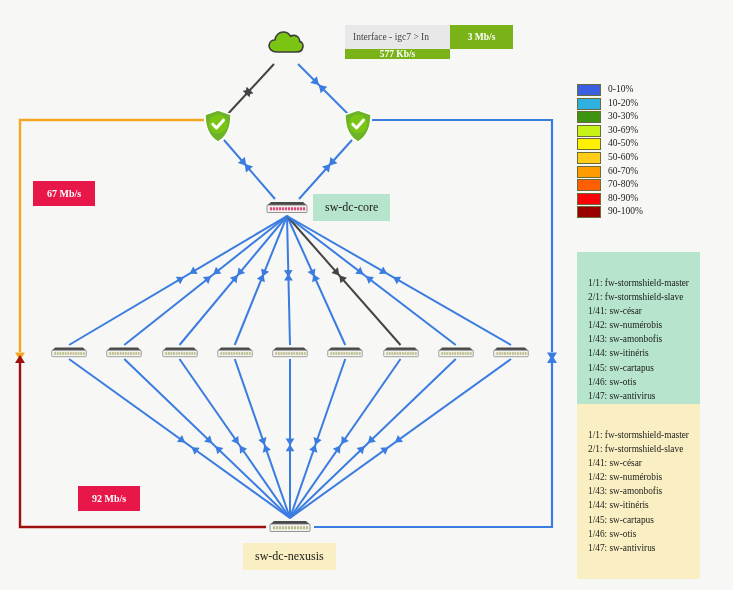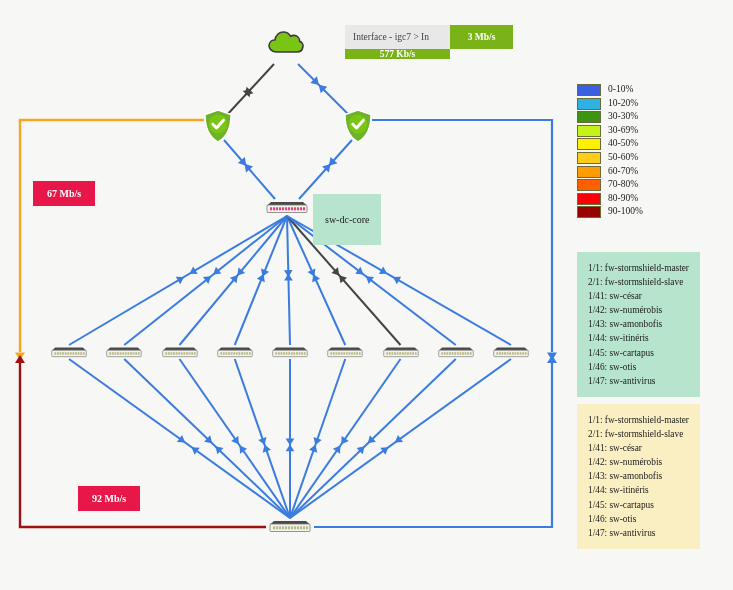--- a/index.html
+++ b/index.html
@@ -35,42 +35,42 @@
   .legend-row{display:flex;align-items:flex-start;height:13.6px;}
   .legend-swatch{
     width:22px;height:10px;border:1px solid #6b6b3a;
     margin-right:7px;flex:0 0 auto;
   }
   .legend-text{font-size:9.5px;color:#222;white-space:nowrap;}
 
   
   .portmap{
     position:absolute;
-    padding:9px 11px;
+    padding:24px 11px;
     font-size:9.3px;line-height:14.1px;color:#1a1a1a;
     white-space:nowrap;
   }
   .portmap.green{left:577px;top:252px;background:#b7e4cd;}
   .portmap.cream{left:577px;top:404px;background:#faefc2;}
 
   
   .bw-badge{
     position:absolute;background:#e8174a;color:#fff;
     font-size:10px;font-weight:bold;
     padding:0 14px;height:25px;
     display:flex;align-items:center;justify-content:center;
     white-space:nowrap;
   }
   #bw-top{left:33px;top:149px;margin-top:32px;}
   #bw-bottom{left:33px;top:486px;margin-left:45px;}
 
   
   .node-label{
-    position:absolute;font-size:10px;color:#1a1a1a;
-    padding:20px 12px;white-space:nowrap;
+    position:absolute;font-size:12px;color:#1a1a1a;
+    padding:6px 12px;white-space:nowrap;
   }
   #label-core{left:313px;top:194px;background:#b7e4cd;}
   #label-nexusis{left:243px;top:543px;background:#faefc2;}
 
   
   .device{position:absolute;}
   .shield{width:30px;height:34px;}
   .cloud-ico{width:36px;height:26px;}
   .switch-ico{width:38px;height:13px;}
   .switch-ico.core{width:44px;height:15px;}
@@ -243,20 +243,21 @@
       <div>1/44: sw-itinéris</div>
       <div>1/45: sw-cartapus</div>
       <div>1/46: sw-otis</div>
       <div>1/47: sw-antivirus</div>
     </div>
 
   <div class="bw-badge" id="bw-top">67 Mb/s</div>
   <div class="bw-badge" id="bw-bottom">92 Mb/s</div>
 
   <div class="node-label" id="label-core">sw-dc-core</div>
+  <div class="node-label" id="label-nexusis">sw-dc-nexusis</div>
 
   <div class="device" style="left:268px;top:28px;">
     <svg class="cloud-ico" viewBox="0 0 36 26">
       <path d="M9,24 C3.6,24 0.6,20.6 1.1,17 C1.6,13.6 4.4,11.8 7,12
                C7.4,7.4 11,4 15.4,4 C18.6,4 21.3,5.8 22.6,8.4
                C23.6,7.6 25,7.2 26.4,7.4 C29.6,7.8 31.8,10.4 31.6,13.4
                C34,14 35.4,16.4 34.9,19 C34.4,21.9 31.9,24 29,24 z" fill="#7ac514" stroke="#3c3c3c" stroke-width="1.6" stroke-linejoin="round"></path>
     </svg>
   </div>
 

